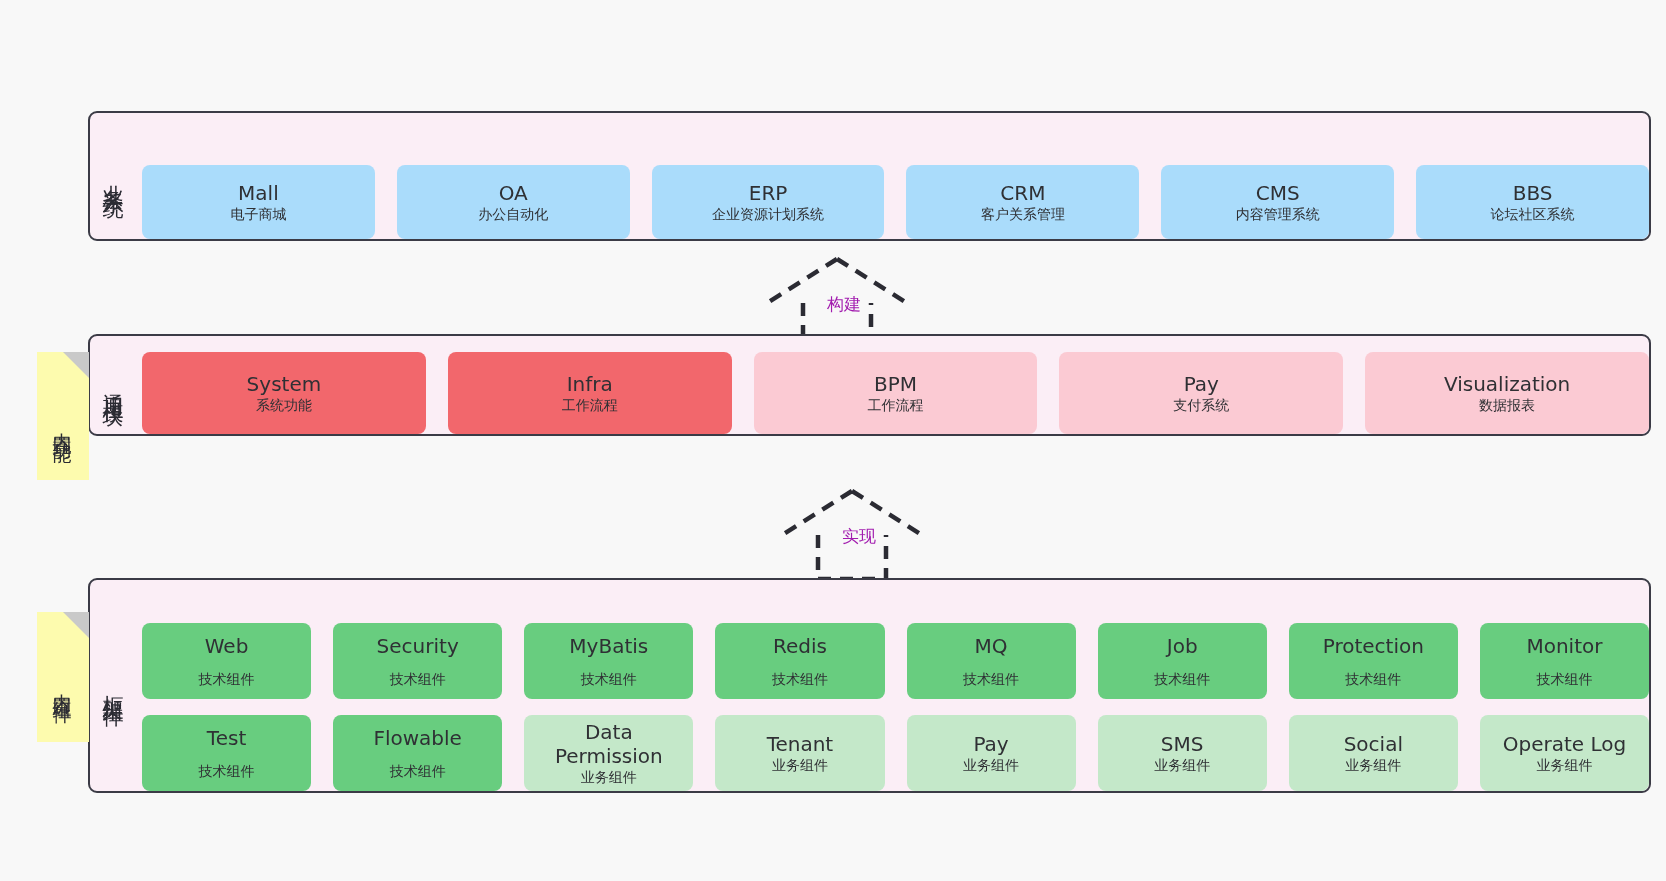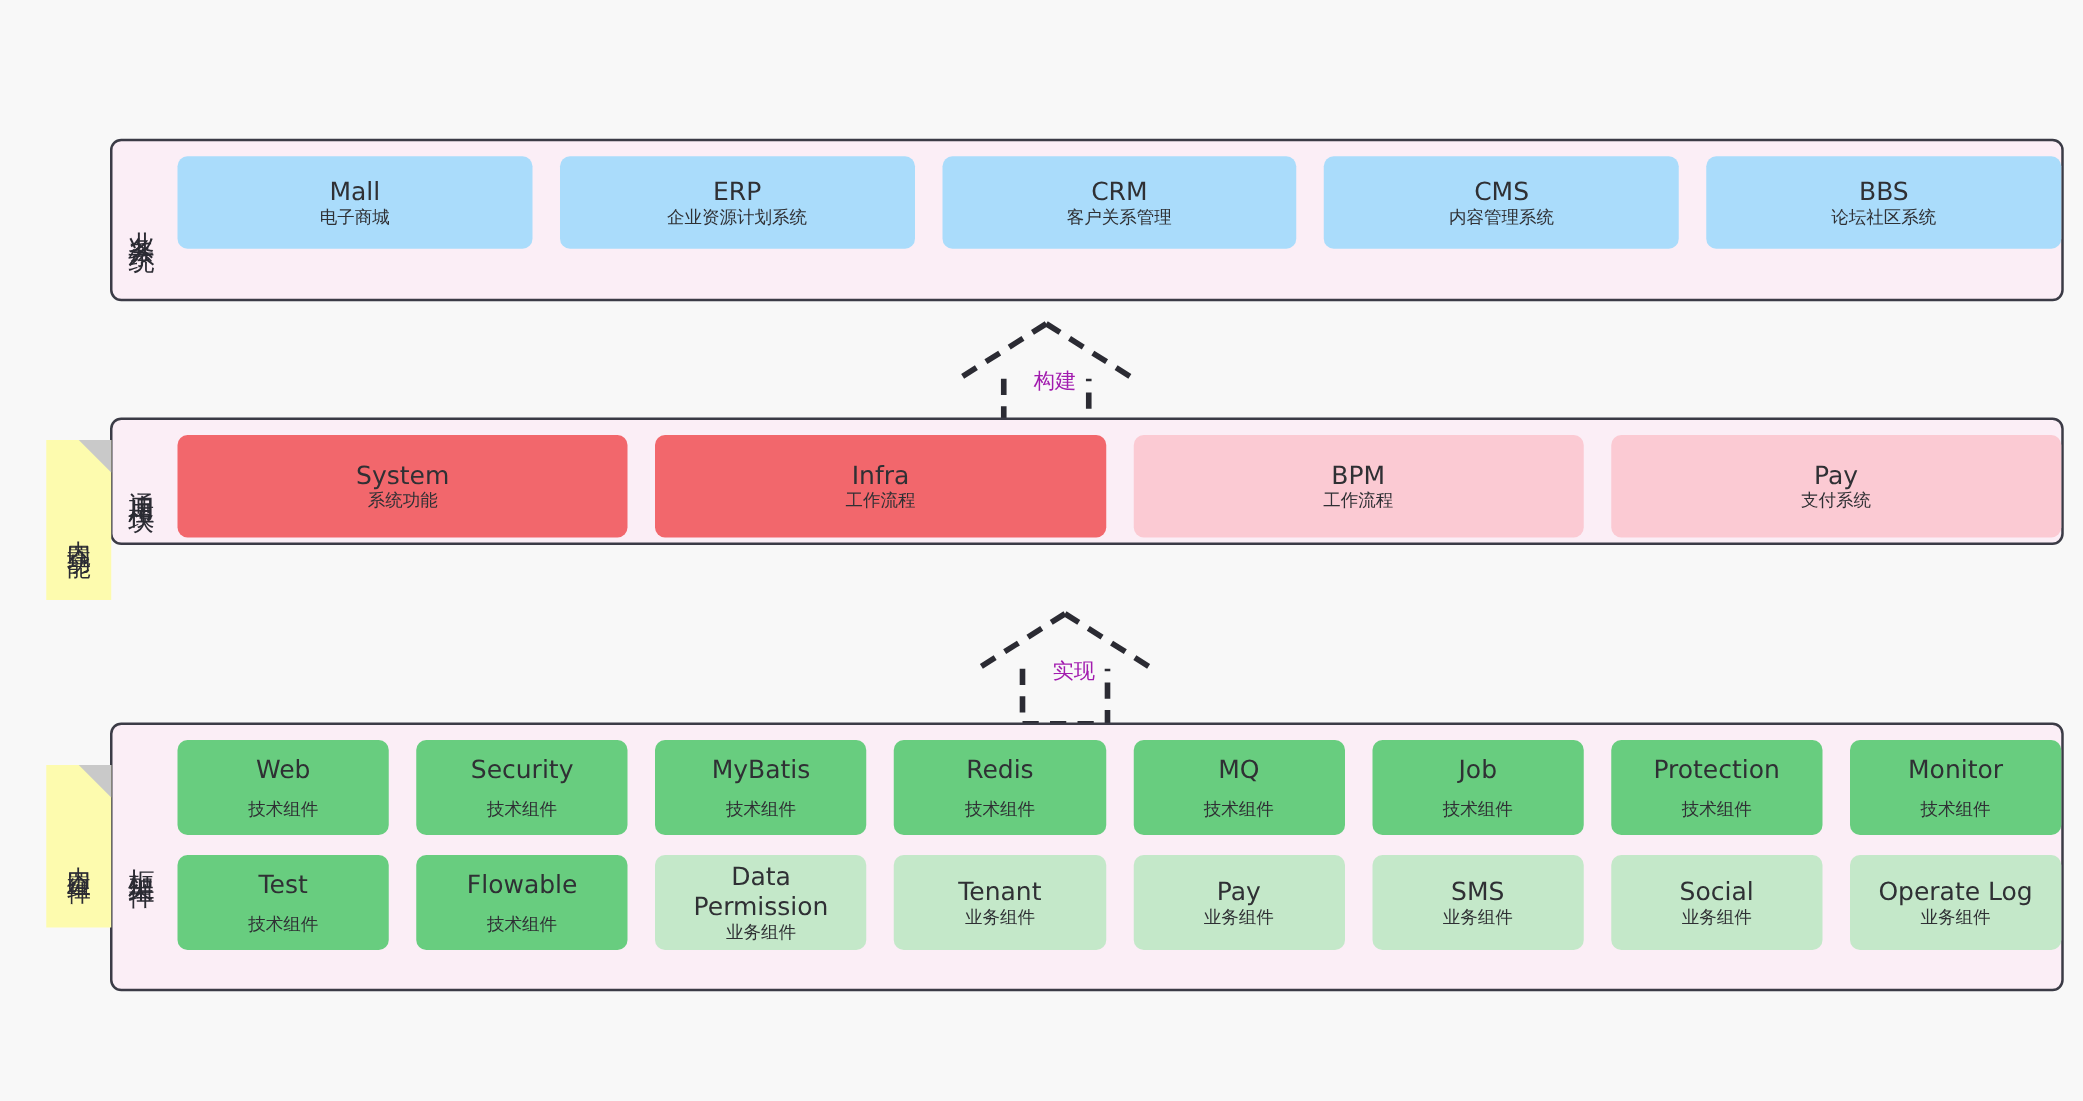--- a/index.html
+++ b/index.html
@@ -37,24 +37,23 @@
     text-orientation: upright;
     letter-spacing: 4px;
     line-height: 1.05;
     white-space: nowrap;
     user-select: none;
   }
   .layer-body {
     flex: 1 1 auto;
     display: flex;
     flex-direction: column;
-    justify-content: flex-start;
+    justify-content: flex-end;
     gap: 16px;
     padding: 0 0 0 6px;
-    margin-top: 12px;
   }
   .row {
     display: flex;
     gap: 22px;
     align-items: stretch;
   }
 
   
   .card {
     box-sizing: border-box;
@@ -146,20 +145,24 @@
 
   <div class="layer" id="layer-business">
     <div class="layer-label">业务系统</div>
     <div class="layer-body">
       <div class="row">
         <div class="card c-blue">
           <span class="t1">Mall</span>
           <span class="t2">电子商城</span>
         </div>
         <div class="card c-blue">
+          <span class="t1">OA</span>
+          <span class="t2">办公自动化</span>
+        </div>
+        <div class="card c-blue">
           <span class="t1">ERP</span>
           <span class="t2">企业资源计划系统</span>
         </div>
         <div class="card c-blue">
           <span class="t1">CRM</span>
           <span class="t2">客户关系管理</span>
         </div>
         <div class="card c-blue">
           <span class="t1">CMS</span>
           <span class="t2">内容管理系统</span>
@@ -192,20 +195,24 @@
           <span class="t2">工作流程</span>
         </div>
         <div class="card c-pinklight">
           <span class="t1">BPM</span>
           <span class="t2">工作流程</span>
         </div>
         <div class="card c-pinklight">
           <span class="t1">Pay</span>
           <span class="t2">支付系统</span>
         </div>
+        <div class="card c-pinklight">
+          <span class="t1">Visualization</span>
+          <span class="t2">数据报表</span>
+        </div>
       </div>
     </div>
   </div>
 
   <div class="gen-arrow" id="arrow-impl">
     <svg width="160" height="96" viewBox="0 0 160 96">
       <path d="M80 4 L150 48 M80 4 L10 48 M46 48 L46 92 L114 92 L114 48" fill="none" stroke="#2b2b33" stroke-width="4.5" stroke-dasharray="13,9" stroke-linecap="butt"></path>
     </svg>
     <span class="alabel">实现</span>
   </div>

